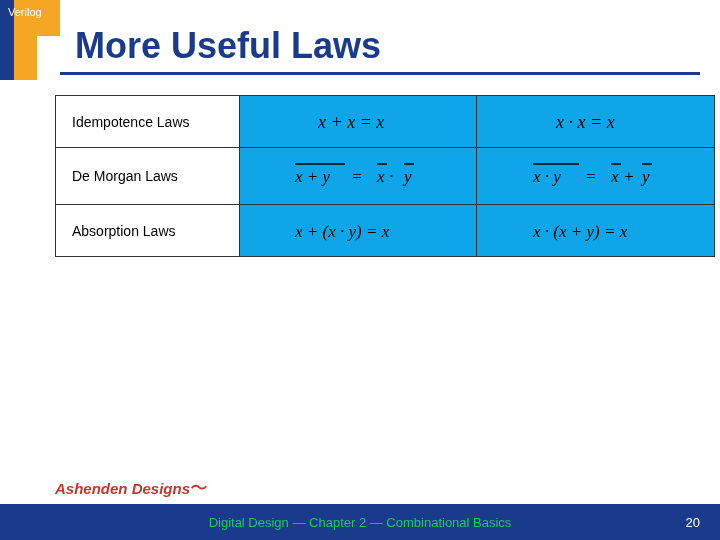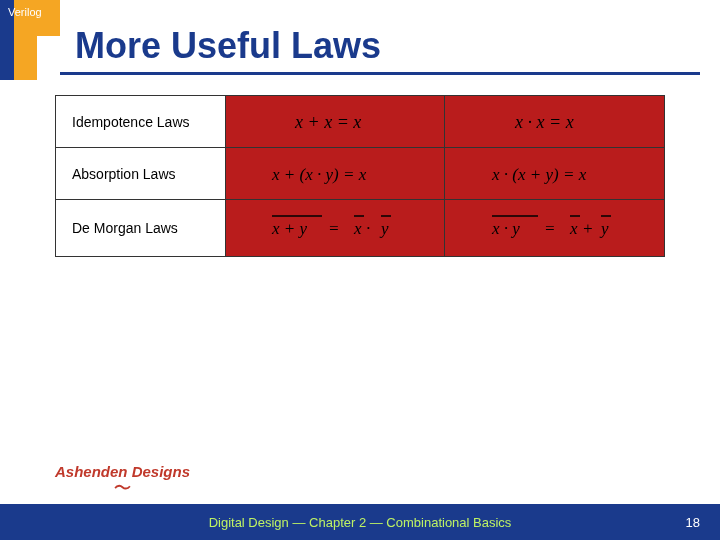--- a/index.html
+++ b/index.html
@@ -79,21 +79,21 @@
       width: 640px;
       height: 3px;
       background: #1a3a8c;
     }
 
     
     .laws-table {
       position: absolute;
       top: 95px;
       left: 55px;
-      width: 610px;
+      width: 660px;
       border-collapse: collapse;
     }
 
     .laws-table td {
       border: 1px solid #333;
       padding: 10px 16px;
       font-size: 14px;
       height: 52px;
       vertical-align: middle;
     }
@@ -102,57 +102,57 @@
       width: 170px;
       font-weight: normal;
       color: #000;
       background: #ffffff;
     }
 
     .laws-table td:nth-child(2),
     .laws-table td:nth-child(3) {
       width: 220px;
       text-align: center;
-      background: #b91c1c;
+      background: #0ea5e9;
     }
 
     
     .bottom-bar {
       position: absolute;
       bottom: 0;
       left: 0;
       width: 720px;
       height: 36px;
       background: #1a3a8c;
       display: flex;
       align-items: center;
       justify-content: center;
     }
 
     .bottom-text {
-      color: #bef264;
+      color: #22c55e;
       font-size: 13px;
     }
 
     .page-number {
       position: absolute;
       bottom: 10px;
       right: 20px;
       color: #ffffff;
       font-size: 13px;
     }
 
     
     .logo-area {
       position: absolute;
       bottom: 40px;
       left: 55px;
       display: flex;
-      flex-direction: column;
-      align-items: center;
+      flex-direction: row;
+      align-items: flex-start;
     }
 
     .logo-text {
       color: #c0392b;
       font-size: 15px;
       font-weight: bold;
       font-style: italic;
     }
 
     .logo-squiggle {
@@ -201,40 +201,20 @@
 
           <svg width="90" height="28" viewBox="0 0 90 28">
             <text x="5" y="20" font-family="Times New Roman, serif" font-style="italic" font-size="18" fill="#000">x · x = x</text>
           </svg>
         </div>
       </td>
     </tr>
 
 
     <tr>
-      <td>Absorption Laws</td>
-      <td>
-        <div class="formula-cell">
-
-          <svg width="130" height="28" viewBox="0 0 130 28">
-            <text x="2" y="20" font-family="Times New Roman, serif" font-style="italic" font-size="17" fill="#000">x + (x · y) = x</text>
-          </svg>
-        </div>
-      </td>
-      <td>
-        <div class="formula-cell">
-
-          <svg width="130" height="28" viewBox="0 0 130 28">
-            <text x="2" y="20" font-family="Times New Roman, serif" font-style="italic" font-size="17" fill="#000">x · (x + y) = x</text>
-          </svg>
-        </div>
-      </td>
-    </tr>
-
-    <tr>
       <td>De Morgan Laws</td>
       <td>
         <div class="formula-cell">
 
           <svg width="130" height="36" viewBox="0 0 130 36">
 
             <line x1="2" y1="6" x2="52" y2="6" stroke="#000" stroke-width="1.5"></line>
             <text x="2" y="24" font-family="Times New Roman, serif" font-style="italic" font-size="17" fill="#000">x + y</text>
             <text x="58" y="24" font-family="Times New Roman, serif" font-style="italic" font-size="17" fill="#000">= </text>
 
@@ -255,28 +235,48 @@
             <line x1="2" y1="6" x2="48" y2="6" stroke="#000" stroke-width="1.5"></line>
             <text x="2" y="24" font-family="Times New Roman, serif" font-style="italic" font-size="17" fill="#000">x · y</text>
             <text x="54" y="24" font-family="Times New Roman, serif" font-style="italic" font-size="17" fill="#000">= </text>
 
             <line x1="80" y1="6" x2="90" y2="6" stroke="#000" stroke-width="1.5"></line>
             <text x="80" y="24" font-family="Times New Roman, serif" font-style="italic" font-size="17" fill="#000">x</text>
             <text x="92" y="24" font-family="Times New Roman, serif" font-style="italic" font-size="17" fill="#000"> + </text>
 
             <line x1="111" y1="6" x2="121" y2="6" stroke="#000" stroke-width="1.5"></line>
             <text x="111" y="24" font-family="Times New Roman, serif" font-style="italic" font-size="17" fill="#000">y</text>
+          </svg>
+        </div>
+      </td>
+    </tr>
+
+    <tr>
+      <td>Absorption Laws</td>
+      <td>
+        <div class="formula-cell">
+
+          <svg width="130" height="28" viewBox="0 0 130 28">
+            <text x="2" y="20" font-family="Times New Roman, serif" font-style="italic" font-size="17" fill="#000">x + (x · y) = x</text>
+          </svg>
+        </div>
+      </td>
+      <td>
+        <div class="formula-cell">
+
+          <svg width="130" height="28" viewBox="0 0 130 28">
+            <text x="2" y="20" font-family="Times New Roman, serif" font-style="italic" font-size="17" fill="#000">x · (x + y) = x</text>
           </svg>
         </div>
       </td>
     </tr>
   </tbody>
 </table>
 
 <div class="logo-area">
   <span class="logo-text">Ashenden Designs</span>
   <span class="logo-squiggle">〜</span>
 </div>
 
 <div class="bottom-bar">
   <span class="bottom-text">Digital Design — Chapter 2 — Combinational Basics</span>
-  <span class="page-number">18</span>
+  <span class="page-number">20</span>
 </div>
 
 </body></html>

